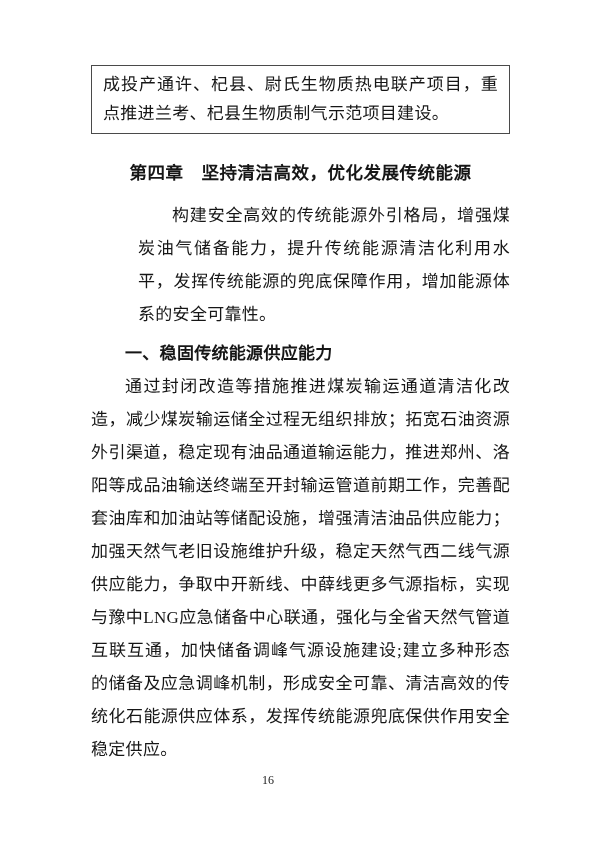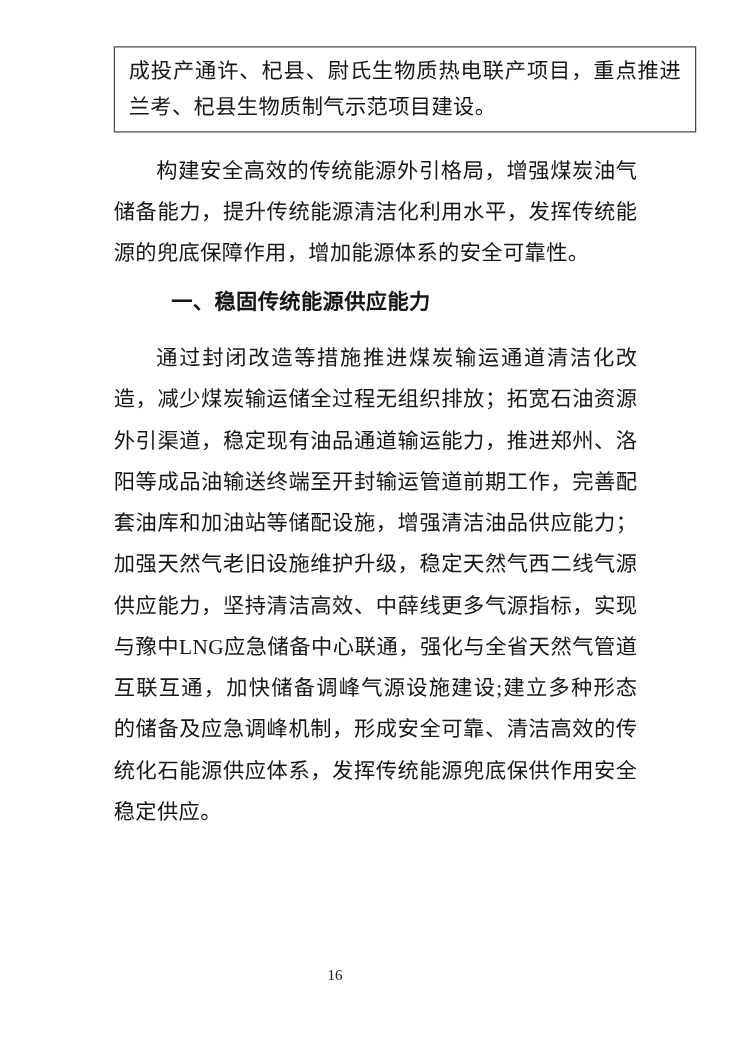--- a/index.html
+++ b/index.html
@@ -17,22 +17,22 @@
     color: #161616;
   }
   .content {
     position: absolute;
     left: 91px;
     top: 0;
     width: 419px;
   }
   .quote-box {
     box-sizing: border-box;
-    margin-top: 37px;
-    width: 466px;
+    margin-top: 65px;
+    width: 419px;
     border: 1px solid #4a4a4a;
     padding: 4px 11px 5px 11px;
     font-size: 17px;
     line-height: 29px;
     text-align: justify;
     text-justify: inter-ideograph;
     letter-spacing: 0.3px;
   }
   .chapter-title {
     margin-top: 27px;
@@ -47,23 +47,24 @@
     margin: 0;
     font-size: 17px;
     line-height: 33px;
     text-align: justify;
     text-justify: inter-ideograph;
     text-indent: 2em;
     letter-spacing: 0.3px;
   }
   .intro {
     margin-top: 14px;
+    margin-left: 47px;
   }
   .section-heading {
-    margin: 12px;
+    margin: 0;
     margin-top: 6px;
     font-family: "Liberation Sans", "DejaVu Sans", sans-serif;
     font-weight: bold;
     font-size: 17px;
     line-height: 33px;
     text-indent: 2em;
     letter-spacing: 0.3px;
   }
   .page-number {
     position: absolute;
@@ -77,25 +78,26 @@
   }
 </style>
 </head>
 <body>
 
 <div class="page">
   <div class="content">
 
     <div class="quote-box">成投产通许、杞县、尉氏生物质热电联产项目，重点推进兰考、杞县生物质制气示范项目建设。</div>
 
+    <div class="chapter-title">第四章　坚持清洁高效，优化发展传统能源</div>
 
     <p class="para intro">构建安全高效的传统能源外引格局，增强煤炭油气储备能力，提升传统能源清洁化利用水平，发挥传统能源的兜底保障作用，增加能源体系的安全可靠性。</p>
 
     <h3 class="section-heading">一、稳固传统能源供应能力</h3>
 
-    <p class="para">通过封闭改造等措施推进煤炭输运通道清洁化改造，减少煤炭输运储全过程无组织排放；拓宽石油资源外引渠道，稳定现有油品通道输运能力，推进郑州、洛阳等成品油输送终端至开封输运管道前期工作，完善配套油库和加油站等储配设施，增强清洁油品供应能力；加强天然气老旧设施维护升级，稳定天然气西二线气源供应能力，坚持清洁高效、中薛线更多气源指标，实现与豫中LNG应急储备中心联通，强化与全省天然气管道互联互通，加快储备调峰气源设施建设;建立多种形态的储备及应急调峰机制，形成安全可靠、清洁高效的传统化石能源供应体系，发挥传统能源兜底保供作用安全稳定供应。</p>
+    <p class="para">通过封闭改造等措施推进煤炭输运通道清洁化改造，减少煤炭输运储全过程无组织排放；拓宽石油资源外引渠道，稳定现有油品通道输运能力，推进郑州、洛阳等成品油输送终端至开封输运管道前期工作，完善配套油库和加油站等储配设施，增强清洁油品供应能力；加强天然气老旧设施维护升级，稳定天然气西二线气源供应能力，争取中开新线、中薛线更多气源指标，实现与豫中LNG应急储备中心联通，强化与全省天然气管道互联互通，加快储备调峰气源设施建设;建立多种形态的储备及应急调峰机制，形成安全可靠、清洁高效的传统化石能源供应体系，发挥传统能源兜底保供作用安全稳定供应。</p>
 
 
 
   </div>
 
   <div class="page-number">16</div>
 </div>
 
 </body></html>

